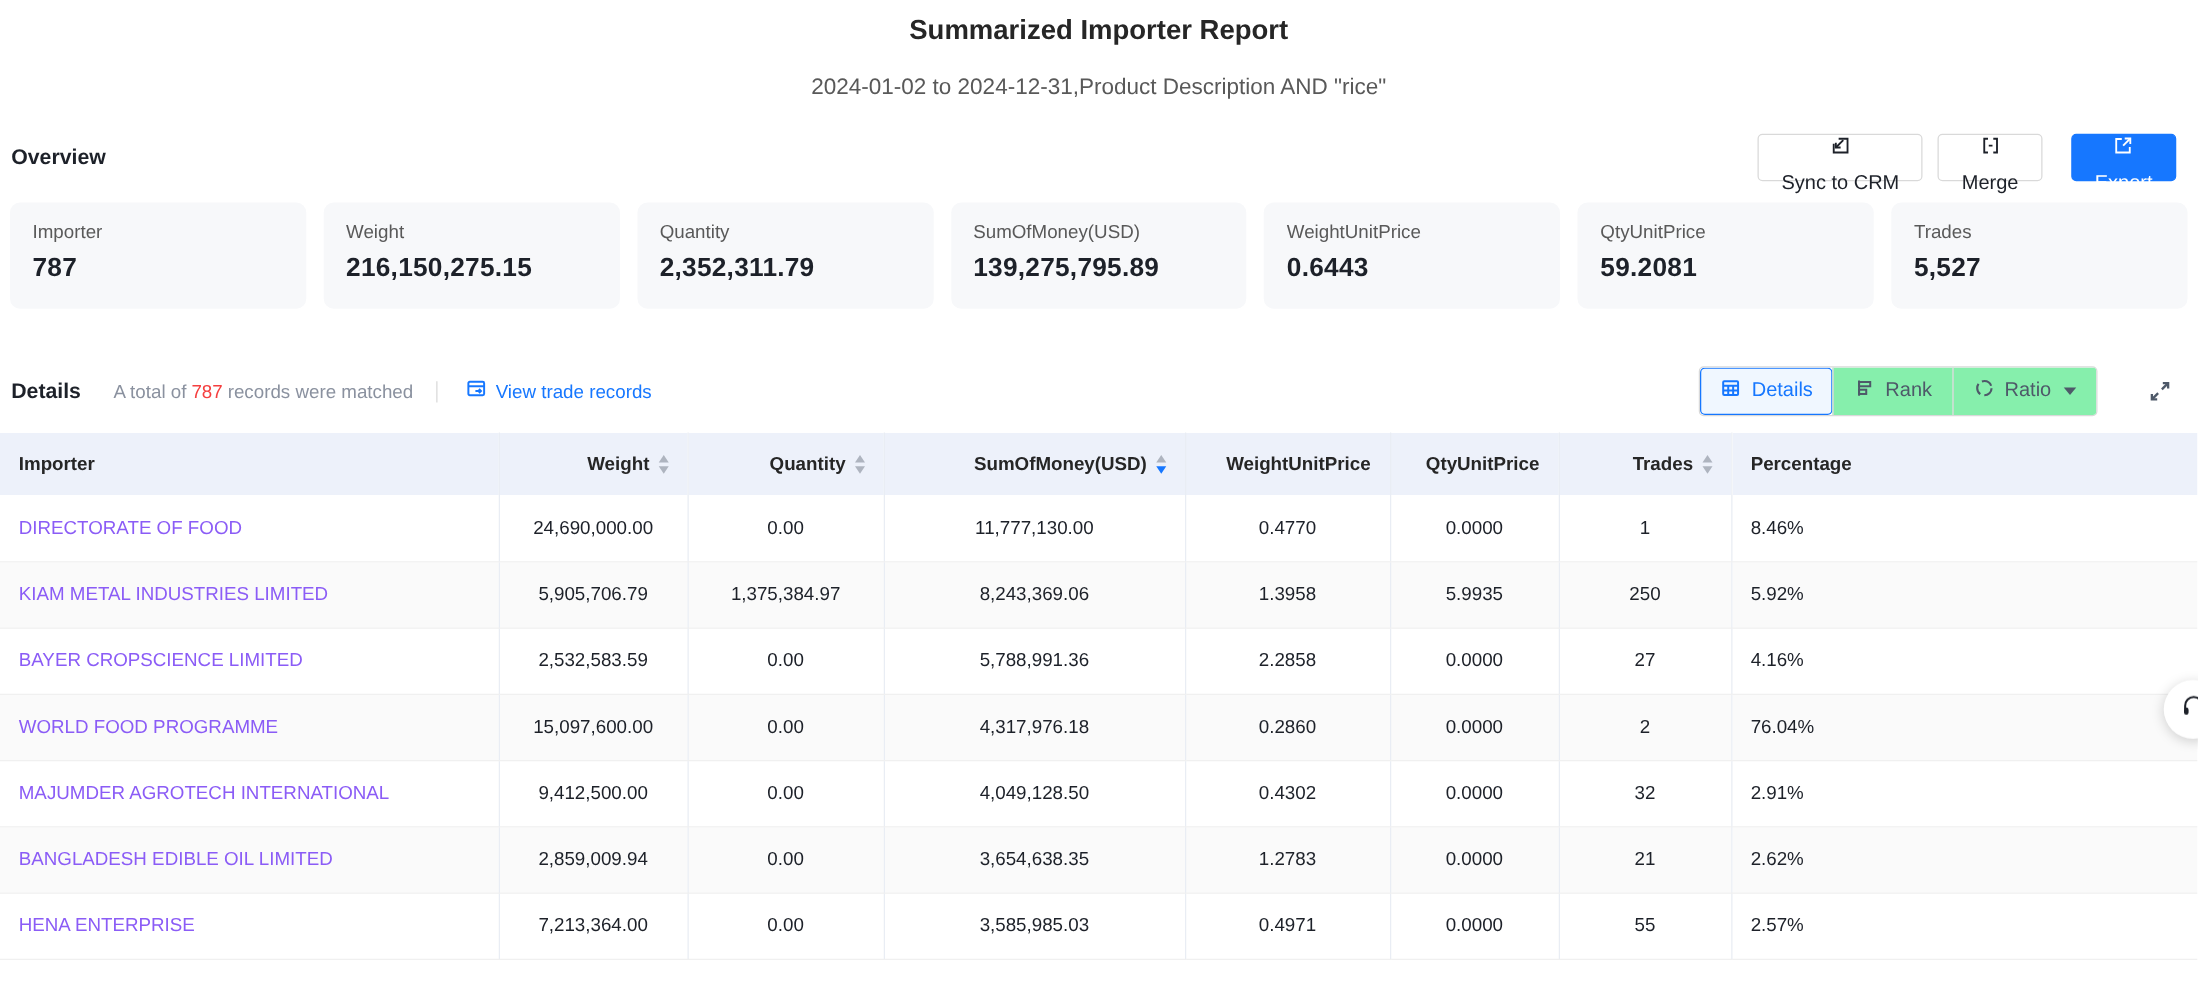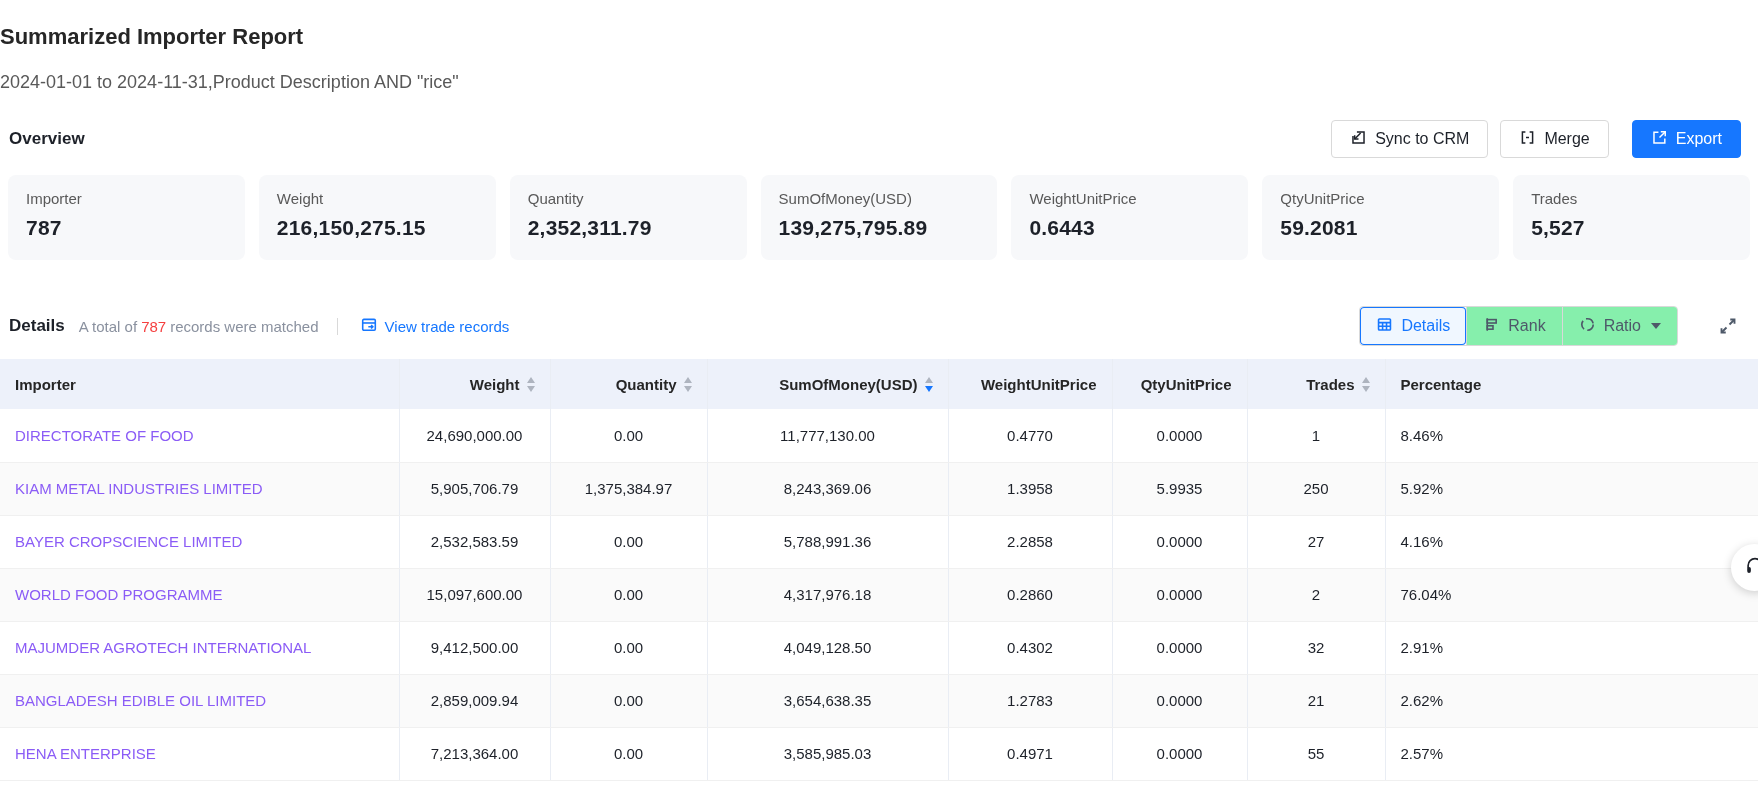--- a/index.html
+++ b/index.html
@@ -1,43 +1,43 @@
 <!DOCTYPE html>
 <html><head>
 <meta charset="utf-8">
 <style>
   * { margin:0; padding:0; box-sizing:border-box; }
   html,body { width:1758px; height:785px; overflow:hidden; background:#fff;
     font-family:"Liberation Sans", sans-serif; color:#1d2129; }
 
   
-  .report-head { text-align:left; padding-top:24px; }
+  .report-head { text-align:center; padding-top:11px; }
   .report-title { font-size:22px; font-weight:600; color:#262626; }
   .report-subtitle { margin-top:22px; font-size:18px; font-weight:400; color:#595959; }
 
   
   .overview-bar { display:flex; align-items:center; margin:26px 17px 0 9px; height:40px; }
   .section-heading { font-size:17px; font-weight:700; color:#1d2129; }
   .overview-actions { margin-left:auto; display:flex; gap:12px; }
   .btn { display:inline-flex; align-items:center; gap:8px; height:38px; padding:0 18px;
     border:1px solid #d9d9d9; border-radius:4px; background:#fff; font-size:16px;
-    color:#1d2129; cursor:pointer; white-space:nowrap; }
+    color:#1d2129; cursor:pointer; white-space:nowrap;flex-direction:column; }
   .btn svg { flex:0 0 auto; }
   .btn-primary { background:#1677ff; border-color:#1677ff; color:#fff;margin-left:11px; }
 
   
   .stats-row { display:flex; gap:14px; margin:16px 8px 0 8px; }
   .stat-card { flex:1; background:#f7f8fa; border-radius:8px; padding:15px 18px; height:85px; }
   .stat-label { font-size:15px; color:#595959; }
   .stat-value { margin-top:9px; font-size:21px; font-weight:700; color:#1d2129; letter-spacing:.2px; }
 
   
   .details-bar { display:flex; align-items:center; margin:46px 20px 0 9px; height:40px; }
   .details-left { display:flex; align-items:center; gap:10px; }
-  .matched-text { font-size:15px; color:#8a919f; margin-left:4px;text-align:right; }
+  .matched-text { font-size:15px; color:#8a919f; margin-left:16px;text-align:right; }
   .matched-count { color:#f53f3f; padding:0 4px; }
   .v-divider { width:1px; height:17px; background:#d9d9d9; margin:0 12px 0 8px; }
   .link { display:inline-flex; align-items:center; gap:7px; color:#1677ff; font-size:15px;
     text-decoration:none; cursor:pointer; }
   .details-right { margin-left:auto; display:flex; align-items:center; gap:40px; }
   .segmented { display:flex; border:1px solid #d9d9d9; border-radius:4px; overflow:hidden; height:40px; }
   .segment { display:inline-flex; align-items:center; gap:8px; padding:0 16px; font-size:16px;
     color:#4e5969; background:#86efac; cursor:pointer; border-left:1px solid #d9d9d9; }
   .segment:first-child { border-left:none; }
   .segment.active { background:#f0f7ff; color:#1677ff; box-shadow:inset 0 0 0 1px #1677ff; border-radius:4px; }
@@ -67,21 +67,21 @@
   
   .float-service { position:fixed; right:-20px; top:544px; width:47px; height:47px; border-radius:50%;
     background:#fff; box-shadow:0 2px 10px rgba(0,0,0,.18); display:flex; align-items:center;
     justify-content:center; cursor:pointer; }
 </style>
 </head>
 <body>
 
 <div class="report-head">
   <div class="report-title">Summarized Importer Report</div>
-  <div class="report-subtitle">2024-01-01 to 2024-11-31,Product Description AND "rice"</div>
+  <div class="report-subtitle">2024-01-02 to 2024-12-31,Product Description AND "rice"</div>
 </div>
 
 <div class="overview-bar">
   <div class="section-heading">Overview</div>
   <div class="overview-actions">
     <button class="btn">
       <span><svg width="17" height="17" viewBox="0 0 16 16" fill="none" stroke="currentColor" stroke-width="1.4">
             <path d="M6.5 2.8H13.2V13.2H2.8V6.5"></path>
             <path d="M10 3.8L4.4 9.4"></path>
             <path d="M4.4 5.8V9.4H8"></path>

